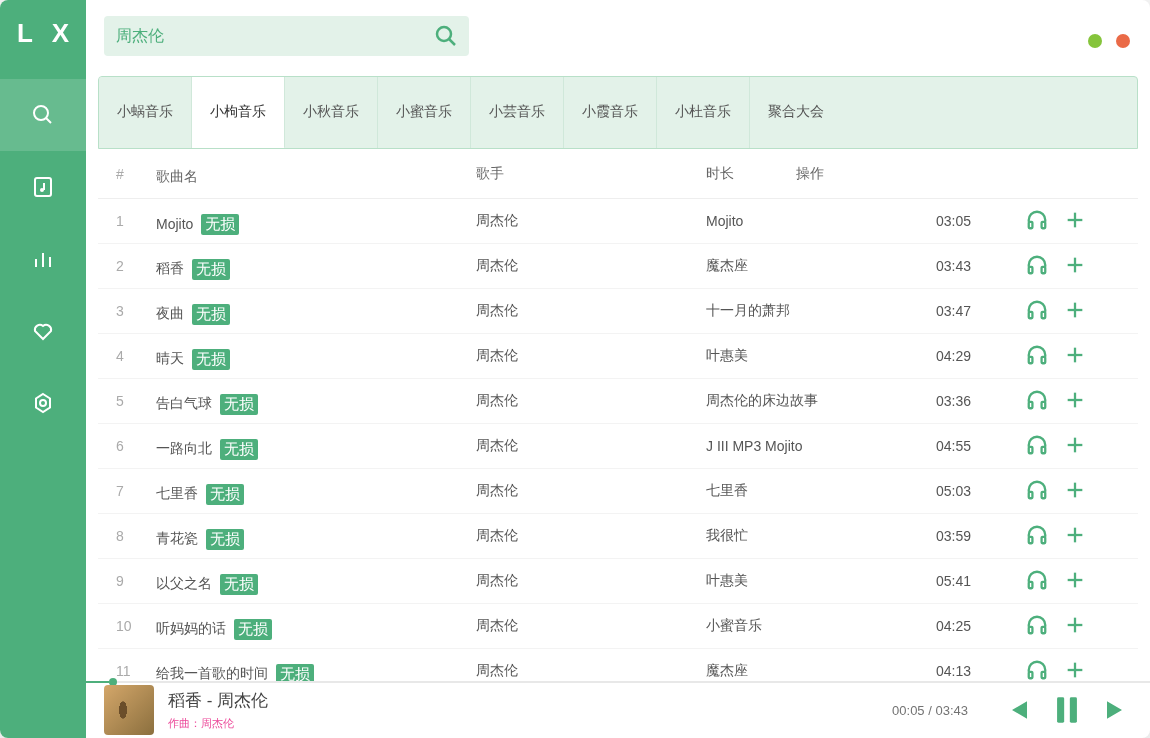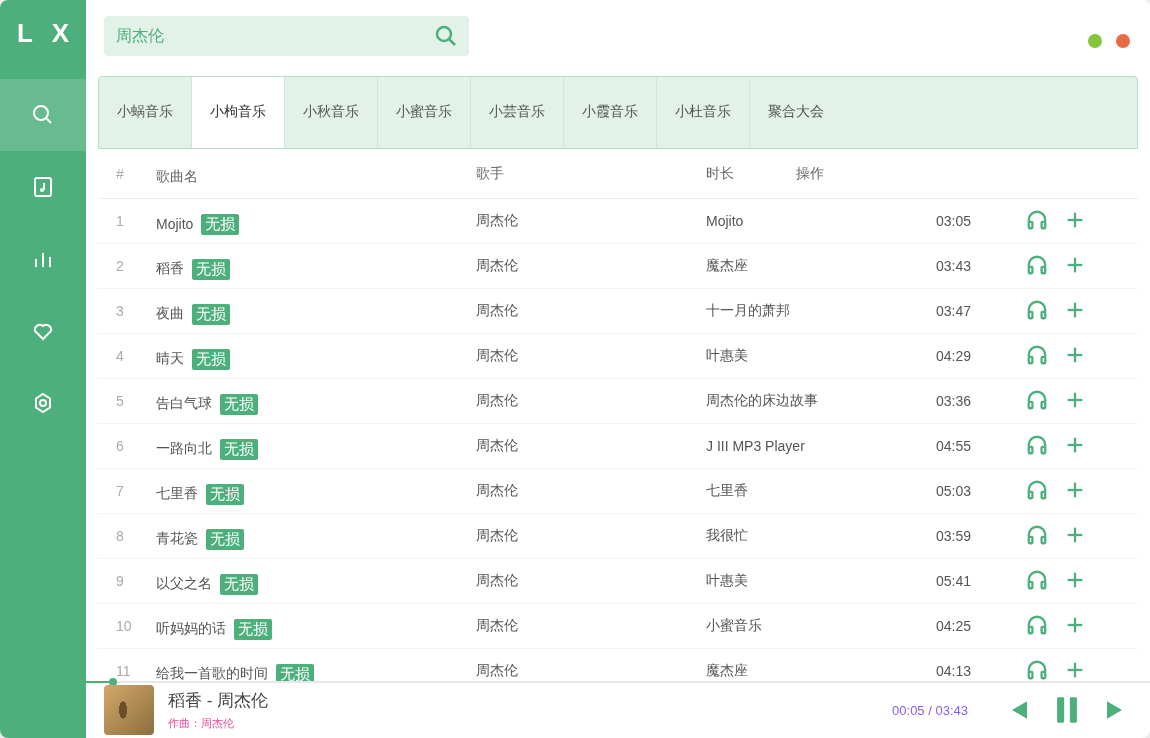--- a/index.html
+++ b/index.html
@@ -37,21 +37,21 @@
 .col-ops { width: 80px; display: flex; gap: 16px; }
 .badge { background: #4daf7c; color: #fff; font-size: 15px; padding: 1px 4px; border-radius: 2px; }
 .op-icon { cursor: pointer; }
 .op-icon svg { width: 22px; height: 22px; stroke: #4daf7c; fill: none; stroke-width: 2.5; }
 .player { height: 57px; border-top: 1px solid #eee; display: flex; align-items: center; padding: 0 18px; gap: 14px; position: relative; }
 .cover { width: 50px; height: 50px; background: linear-gradient(135deg, #d4a76a, #8b6f3e); border-radius: 4px; position: relative; overflow: hidden; }
 .cover::after { content: ""; position: absolute; left: 12px; top: 10px; width: 14px; height: 30px; background: radial-gradient(ellipse at center, #6b4e2a 40%, transparent 41%); border-radius: 50% 50% 40% 40%; }
 .pinfo { flex: 1; display: flex; flex-direction: column; gap: 4px; }
 .ptrack { font-size: 17px; color: #444; }
 .pmeta { font-size: 11px; color: #ec4899; }
-.ptime { font-size: 13px; color: #8b5cf6; margin-right: 20px; }
+.ptime { font-size: 13px; color: #737373; margin-right: 20px; }
 .pcontrols { display: flex; gap: 18px; align-items: center; }
 .pbtn { cursor: pointer; display: flex; }
 .pbtn svg { width: 30px; height: 30px; fill: #4daf7c; }
 .pbtn.play svg { width: 34px; height: 34px; }
 .progress { position: absolute; top: -1px; left: 0; right: 0; height: 2px; background: #e8e8e8; }
 .progress-fill { height: 100%; background: #4daf7c; width: 2.2%; }
 .progress-dot { position: absolute; top: -3px; left: 2.2%; width: 8px; height: 8px; background: #4daf7c; border-radius: 50%; }
 .tbody { overflow-y: auto; flex: 1; }
 </style>
 </head>
@@ -236,21 +236,21 @@
                 </svg></span>
     </div>
           </div>
           <div class="trow">
     <div class="col-idx">6</div>
     <div class="col-name">
               <span>一路向北</span>
               <span class="badge">无损</span>
             </div>
     <div class="col-artist">周杰伦</div>
-    <div class="col-album">J III MP3 Player</div>
+    <div class="col-album">J III MP3 Mojito</div>
     <div class="col-dur">04:55</div>
     <div class="col-ops">
       <span class="op-icon"><svg viewBox="0 0 24 24">
                   <path d="M3 14v-2a9 9 0 0 1 18 0v2"></path>
                   <rect x="3" y="14" width="4" height="7" rx="1"></rect>
                   <rect x="17" y="14" width="4" height="7" rx="1"></rect>
                 </svg></span>
       <span class="op-icon"><svg viewBox="0 0 24 24">
                   <line x1="12" y1="4" x2="12" y2="20"></line>
                   <line x1="4" y1="12" x2="20" y2="12"></line>

